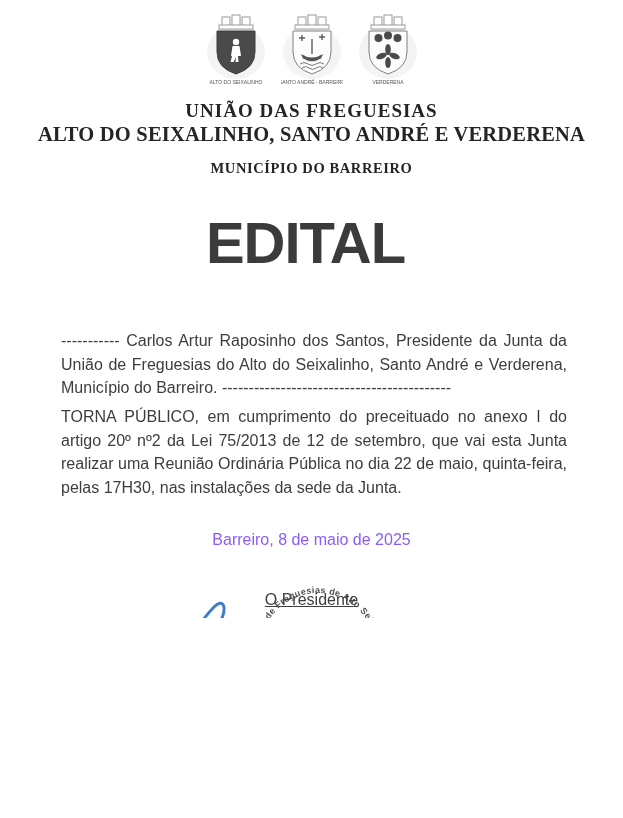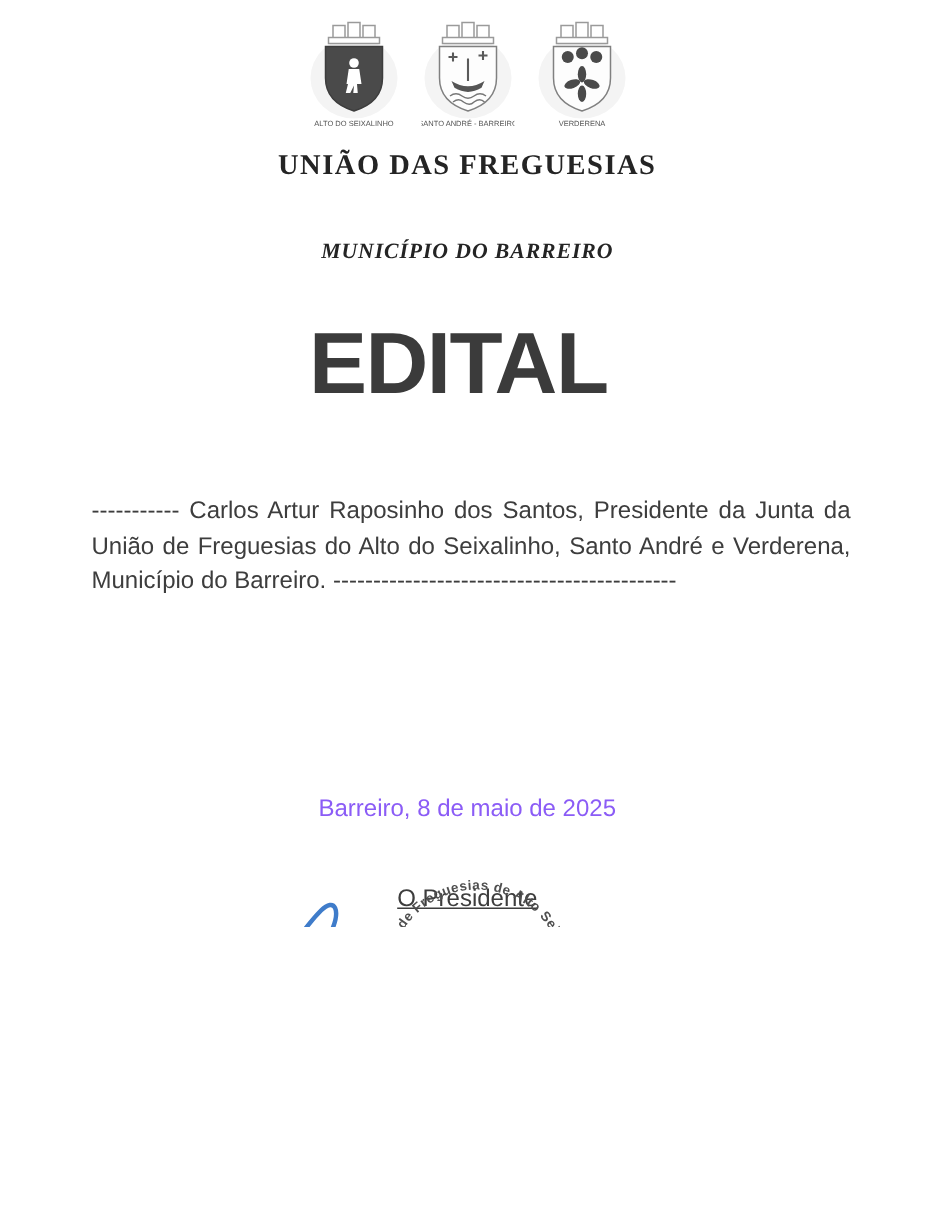--- a/index.html
+++ b/index.html
@@ -24,21 +24,21 @@
     font-size:19px;letter-spacing:1px;color:#242424;
   }
   .org-line2{
     position:absolute;top:123px;left:0;right:0;text-align:center;
     font-family:"Liberation Serif", serif;font-weight:bold;
     font-size:20.5px;letter-spacing:0.2px;color:#242424;
   }
   .municipality{
     position:absolute;top:160px;left:0;right:0;text-align:center;
     font-family:"Liberation Serif", serif;font-weight:bold;
-    font-size:14.5px;letter-spacing:0.6px;color:#242424;font-style:italic;
+    font-size:14.5px;letter-spacing:0.6px;color:#242424;
   }
   
   .edital-title{
     position:absolute;top:211px;left:0;right:12px;text-align:center;
     font-family:"Liberation Sans", sans-serif;
     font-weight:900;font-size:58px;line-height:64px;
     letter-spacing:-1px;color:#3b3b3b;
   }
   
   .body-par{
@@ -130,25 +130,27 @@
         <ellipse cx="31" cy="37.5" rx="2.8" ry="5.5"></ellipse>
         <ellipse cx="31" cy="50.5" rx="2.8" ry="5.5"></ellipse>
         <ellipse cx="24.5" cy="44" rx="5.5" ry="2.8" transform="rotate(-20 24.5 44)"></ellipse>
         <ellipse cx="37.5" cy="44" rx="5.5" ry="2.8" transform="rotate(20 37.5 44)"></ellipse>
       </g>
       <text x="31" y="72" text-anchor="middle" font-size="5" fill="#555">VERDERENA</text>
     </svg>
   </div>
 
   <div class="org-line1">UNIÃO DAS FREGUESIAS</div>
+  <div class="org-line2">ALTO DO SEIXALINHO, SANTO ANDRÉ E VERDERENA</div>
   <div class="municipality">MUNICÍPIO DO BARREIRO</div>
 
   <div class="edital-title">EDITAL</div>
 
   <p class="body-par par1">----------- Carlos Artur Raposinho dos Santos, Presidente da Junta da União de Freguesias do Alto do Seixalinho, Santo André e Verderena, Município do Barreiro. -------------------------------------------</p>
+  <p class="body-par par2">TORNA PÚBLICO, em cumprimento do preceituado no anexo I do artigo 20º nº2 da Lei 75/2013 de 12 de setembro, que vai esta Junta realizar uma Reunião Ordinária Pública no dia 22 de maio, quinta-feira, pelas 17H30, nas instalações da sede da Junta.</p>
 
   <div class="date-line">Barreiro, 8 de maio de 2025</div>
 
   <div class="role-line">O Presidente</div>
 
   <svg class="stamp" viewBox="0 0 150 150">
     <defs>
       <path id="ringPath" d="M 17 75 A 58 58 0 1 1 16.99 75.2"></path>
     </defs>
     <text font-family="Liberation Sans, sans-serif" font-size="9" font-weight="600" fill="#4f4f4f" letter-spacing="0.4">

